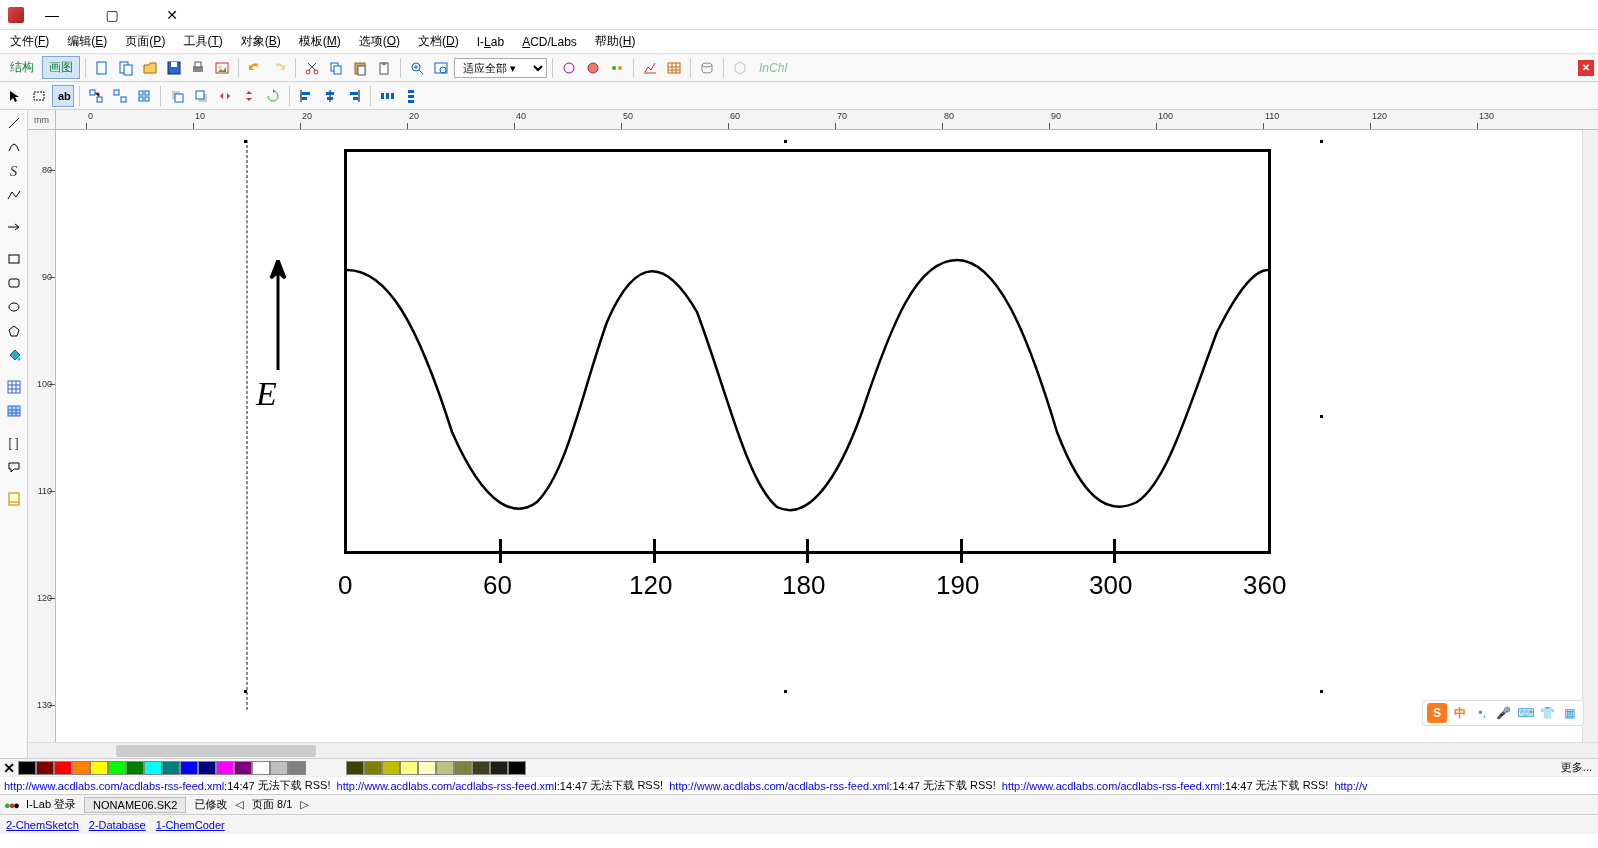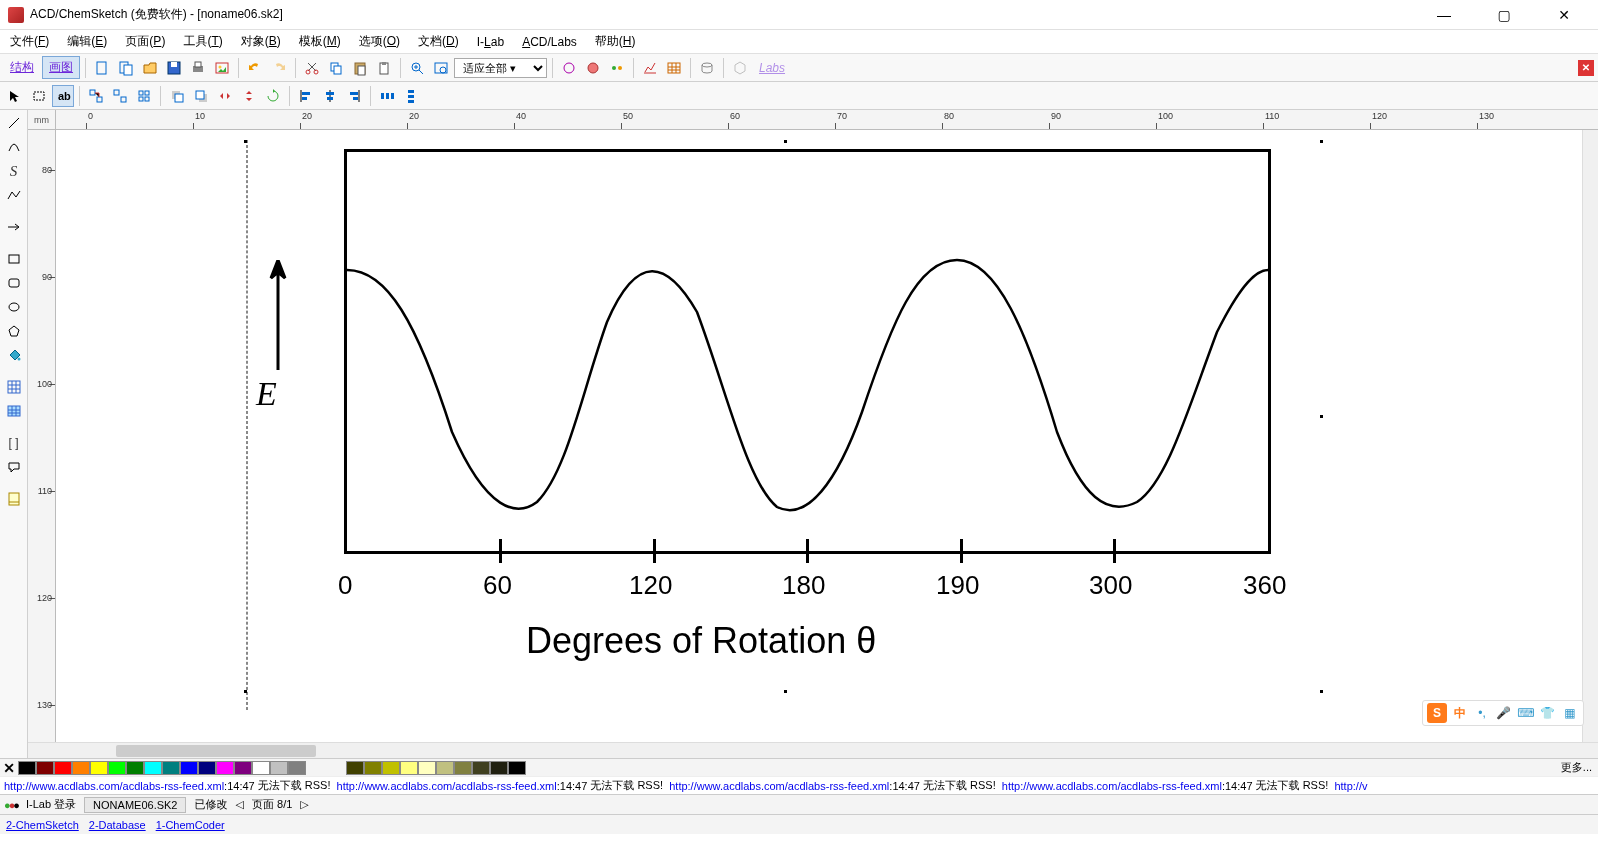--- a/index.html
+++ b/index.html
@@ -10,21 +10,21 @@
 .titlebar-btns { display: flex; gap: 16px; padding-right: 4px; }
 .titlebar-btn { width: 44px; height: 28px; display: flex; align-items: center; justify-content: center; font-size: 14px; color: #000; }
 .menubar { height: 24px; display: flex; align-items: center; padding: 0 4px; gap: 6px; border-bottom: 1px solid #e0e0e0; font-size: 12px; }
 .menu-item { padding: 2px 6px; }
 .menu-item u { text-decoration: underline; }
 .toolbar-row { height: 28px; display: flex; align-items: center; padding: 0 4px; gap: 2px; border-bottom: 1px solid #d0d0d0; background: #f8f8f8; position: relative; }
 .tb-btn { width: 22px; height: 22px; display: flex; align-items: center; justify-content: center; border: 1px solid transparent; font-size: 11px; color: #333; }
 .tb-btn.active { border: 1px solid #7aa7d8; background: #d5e5f5; }
 .tb-sep { width: 1px; height: 20px; background: #ccc; margin: 0 3px; }
 .tb-select { height: 20px; font-size: 11px; border: 1px solid #aaa; padding: 0 14px 0 4px; background: #fff; }
-.tb-text-btn { font-size: 12px; padding: 2px 6px; color: #6d28d9; text-decoration: underline; }
+.tb-text-btn { font-size: 12px; padding: 2px 6px; color: #15803d; }
 .tb-text-btn.active { border: 1px solid #7aa7d8; background: #d5e5f5; }
 .tb-close { position: absolute; right: 4px; width: 16px; height: 16px; background: #d33; color: #fff; display:flex; align-items:center; justify-content:center; font-size:10px; font-weight:bold; }
 .main-area { display: flex; height: calc(848px - 30px - 24px - 28px - 28px - 20px - 18px - 18px - 14px - 20px); position: relative; }
 .left-toolbar { width: 28px; background: #f8f8f8; border-right: 1px solid #d0d0d0; display: flex; flex-direction: column; align-items: center; padding-top: 2px; gap: 2px; }
 .lt-btn { width: 22px; height: 22px; display: flex; align-items: center; justify-content: center; font-size: 12px; color: #333; }
 .ruler-corner { width: 28px; height: 20px; border-right: 1px solid #bbb; border-bottom: 1px solid #bbb; background: #f4f4f4; display:flex; align-items:center; justify-content:center; font-size:9px; color:#555; }
 .ruler-h { height: 20px; background: #f4f4f4; border-bottom: 1px solid #bbb; position: relative; overflow: hidden; flex:1; }
 .ruler-v { width: 28px; background: #f4f4f4; border-right: 1px solid #bbb; position: relative; overflow: hidden; }
 .ruler-h .tick { position: absolute; top: 0; height: 100%; font-size: 9px; color: #333; }
 .ruler-h .tick::before { content:""; position:absolute; left:0; bottom:0; width:1px; height:6px; background:#555; }
@@ -61,21 +61,20 @@
 .ime-float { position:absolute; right: 14px; bottom: 122px; height: 26px; display:flex; align-items:center; gap:4px; background:#fff; padding:2px 4px; border:1px solid #ddd; border-radius:3px; }
 .ime-logo { width:20px; height:20px; background:#ff7a1a; border-radius:3px; color:#fff; font-weight:bold; display:flex; align-items:center; justify-content:center; font-size:12px; }
 .ime-item { width:18px; height:18px; display:flex; align-items:center; justify-content:center; font-size:12px; }
 svg { display:block; }
 </style>
 </head>
 <body>
 
 <div class="titlebar">
   <div class="titlebar-icon"></div>
-  <div class="titlebar-title">ACD/ChemSketch (免费软件) - [noname06.sk2]</div>
   <div class="titlebar-btns">
     <div class="titlebar-btn">—</div>
     <div class="titlebar-btn">▢</div>
     <div class="titlebar-btn">✕</div>
   </div>
 </div>
 
 <div class="menubar">
   <div class="menu-item">文件(<u>F</u>)</div>
   <div class="menu-item">编辑(<u>E</u>)</div>
@@ -216,21 +215,21 @@
         <ellipse cx="8" cy="5" rx="5" ry="2" fill="none" stroke="#888"></ellipse>
         <path d="M3 5v6a5 2 0 0010 0V5" fill="none" stroke="#888"></path>
       </svg>
     </div>
   <div class="tb-sep"></div>
   <div class="tb-btn" style="opacity:.5">
       <svg width="16" height="16">
         <path d="M8 2l5 3v6l-5 3-5-3V5z" fill="none" stroke="#888"></path>
       </svg>
     </div>
-  <div class="tb-text-btn" style="opacity:.5;font-style:italic">Labs</div>
+  <div class="tb-text-btn" style="opacity:.5;font-style:italic">InChI</div>
   <div class="tb-close">✕</div>
 </div>
 
 <div class="toolbar-row">
   <div class="tb-btn">
       <svg width="16" height="16">
         <path d="M3 3l0 10 3-3 2 4 2-1-2-4h4z" fill="#000"></path>
       </svg>
     </div>
   <div class="tb-btn">
@@ -524,21 +523,20 @@
           <div class="chart-tick" style="left:766px"></div>
         </div>
 
         <div class="chart-xlabel" style="left:282px; top:440px">0</div>
         <div class="chart-xlabel" style="left:427px; top:440px">60</div>
         <div class="chart-xlabel" style="left:573px; top:440px">120</div>
         <div class="chart-xlabel" style="left:726px; top:440px">180</div>
         <div class="chart-xlabel" style="left:880px; top:440px">190</div>
         <div class="chart-xlabel" style="left:1033px; top:440px">300</div>
         <div class="chart-xlabel" style="left:1187px; top:440px">360</div>
-        <div class="chart-title">Degrees of Rotation θ</div>
       </div>
       <div class="vscroll"></div>
     </div>
     <div class="hscroll">
       <div style="width:28px"></div>
       <div class="hscroll-thumb"></div>
     </div>
   </div>
 </div>
 

